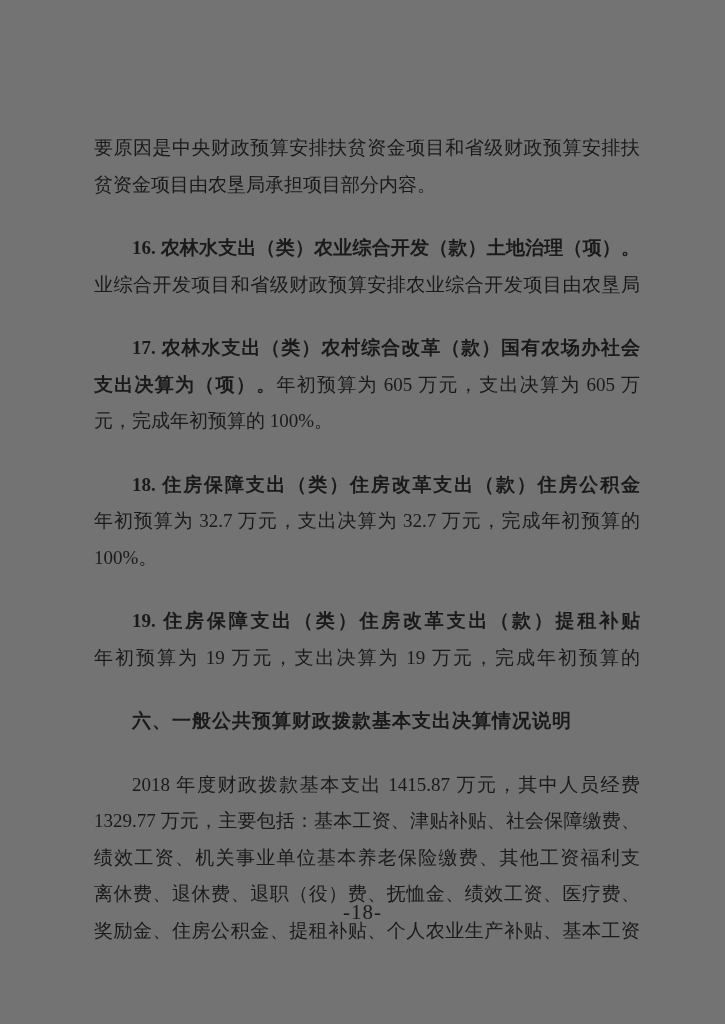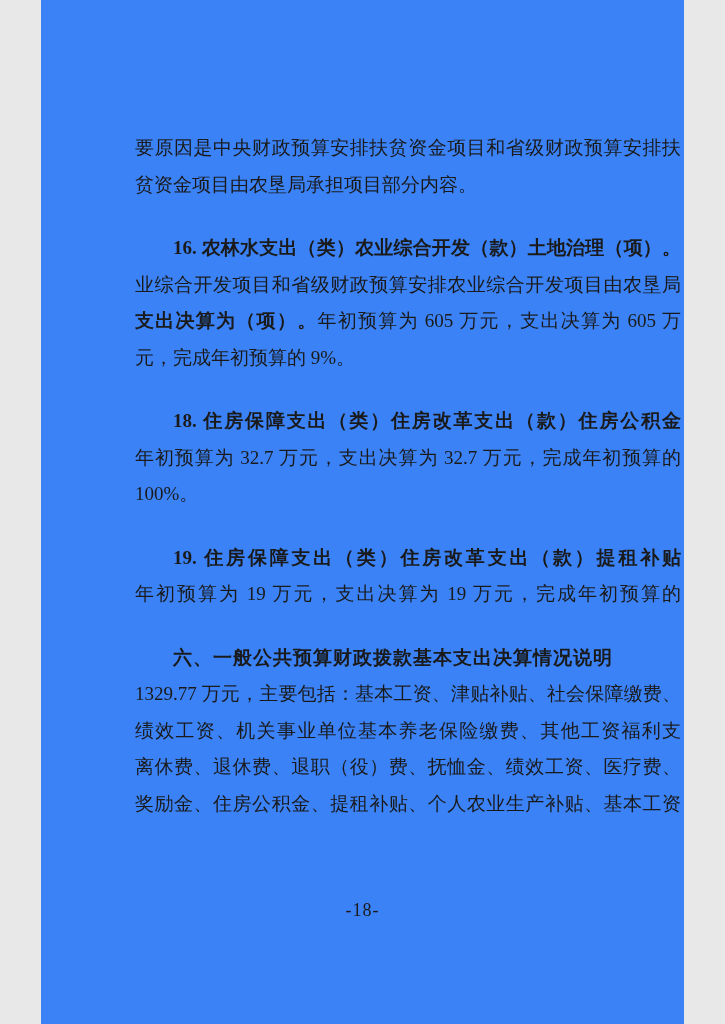--- a/index.html
+++ b/index.html
@@ -1,20 +1,20 @@
 <!DOCTYPE html>
 <html><head>
 <meta charset="utf-8">
 <style>
   html, body { margin: 0; padding: 0; background: #e8e8e8; }
   .page {
     position: relative;
-    width: 643px;
+    width: 725px;
     height: 1024px;
-    background: #3b82f6;
+    background: #737373;
     font-family: "Liberation Serif", serif;
     color: #1a1a1a;
     overflow: hidden;
     margin: 0 auto;
   }
   .content {
     position: absolute;
     left: 94px;
     top: 130px;
     width: 546px;
@@ -35,41 +35,43 @@
     font-family: "Liberation Sans", sans-serif;
     font-weight: bold;
     letter-spacing: 1px;
   }
   .pagenum {
     position: absolute;
     top: 900px;
     left: 0;
     width: 100%;
     text-align: center;
-    font-size: 18px;
+    font-size: 21px;
     letter-spacing: 1px;
     color: #1a1a1a;
   }
 </style>
 </head>
 <body>
 
 <div class="page">
   <div class="content">
       <div class="line fill"><span class="seg">要原因是中央财政预算安排扶贫资金项目和省级财政预算安排扶</span></div>
       <div class="line nofill"><span class="seg">贫资金项目由农垦局承担项目部分内容。</span></div>
       <div class="line fill indent"><span class="seg bold">16. 农林水支出（类）农业综合开发（款）土地治理（项）。</span></div>
       <div class="line fill"><span class="seg">业综合开发项目和省级财政预算安排农业综合开发项目由农垦局</span></div>
+      <div class="line fill indent"><span class="seg bold">17. 农林水支出（类）农村综合改革（款）国有农场办社会</span></div>
       <div class="line fill"><span class="seg bold">支出决算为（项）。</span><span class="seg">年初预算为 605 万元，支出决算为 605 万</span></div>
-      <div class="line nofill"><span class="seg">元，完成年初预算的 9%。</span></div>
+      <div class="line nofill"><span class="seg">元，完成年初预算的 100%。</span></div>
       <div class="line fill indent"><span class="seg bold">18. 住房保障支出（类）住房改革支出（款）住房公积金（项）。</span></div>
       <div class="line fill"><span class="seg">年初预算为 32.7 万元，支出决算为 32.7 万元，完成年初预算的</span></div>
       <div class="line nofill"><span class="seg">100%。</span></div>
       <div class="line fill indent"><span class="seg bold">19. 住房保障支出（类）住房改革支出（款）提租补贴（项）。</span></div>
       <div class="line fill"><span class="seg">年初预算为 19 万元，支出决算为 19 万元，完成年初预算的 100%。</span></div>
       <div class="line nofill indent hei"><span class="seg bold">六、一般公共预算财政拨款基本支出决算情况说明</span></div>
+      <div class="line fill indent"><span class="seg">2018 年度财政拨款基本支出 1415.87 万元，其中人员经费</span></div>
       <div class="line fill"><span class="seg">1329.77 万元，主要包括：基本工资、津贴补贴、社会保障缴费、</span></div>
       <div class="line fill"><span class="seg">绩效工资、机关事业单位基本养老保险缴费、其他工资福利支出、</span></div>
       <div class="line fill"><span class="seg">离休费、退休费、退职（役）费、抚恤金、绩效工资、医疗费、</span></div>
       <div class="line fill"><span class="seg">奖励金、住房公积金、提租补贴、个人农业生产补贴、基本工资</span></div>
     </div>
   <div class="pagenum">-18-</div>
 </div>
 
 </body></html>

